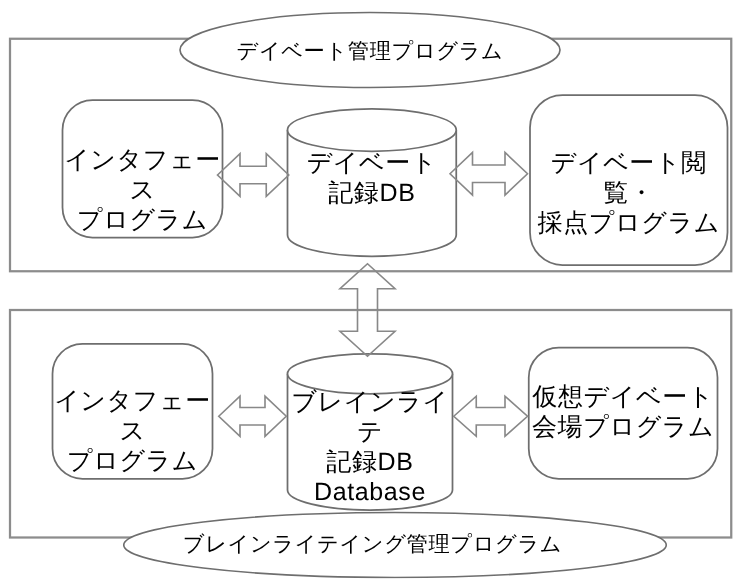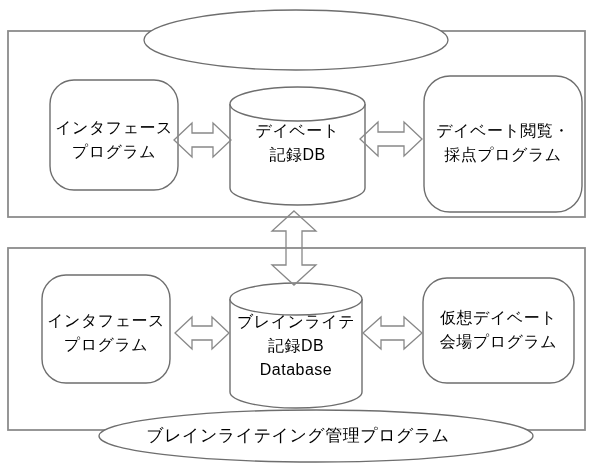--- a/index.html
+++ b/index.html
@@ -9,21 +9,21 @@
     background:#fff;
     font-family:"Liberation Sans","DejaVu Sans",sans-serif;
     overflow:hidden;
   }
   #shapes{position:absolute;left:0;top:0;}
   .label{
     position:absolute;
     text-align:center;
     white-space:pre-line;
     color:#000;
-    font-size:16px;
+    font-size:20px;
     line-height:24px;
     letter-spacing:0.5px;
   }
   .title{font-size:17px;line-height:24px;}
 </style>
 </head>
 <body>
 
 <div id="canvas">
 
@@ -50,20 +50,21 @@
       <ellipse cx="296" cy="299" rx="66" ry="16" fill="#ffffff" stroke="#6e6e6e" stroke-width="1.4"></ellipse>
     </g>
 
     <polygon points="174,140 192,123 192,133 213,133 213,123 231,140 213,157 213,147 192,147 192,157" fill="none" stroke="#888888" stroke-width="1.3"></polygon>
     <polygon points="360,139 378,122 378,132 404,132 404,122 422,139 404,156 404,146 378,146 378,156" fill="none" stroke="#888888" stroke-width="1.3"></polygon>
     <polygon points="175,333 192,317 192,326 212,326 212,317 229,333 212,349 212,340 192,340 192,349" fill="none" stroke="#888888" stroke-width="1.3"></polygon>
     <polygon points="363,333 381,317 381,326 404,326 404,317 422,333 404,349 404,340 381,340 381,349" fill="none" stroke="#888888" stroke-width="1.3"></polygon>
     <polygon points="294,211 316,231 302,231 302,265 316,265 294,285 272,265 286,265 286,231 272,231" fill="none" stroke="#888888" stroke-width="1.3"></polygon>
   </svg>
 
+  <div class="label title" style="left:146px;top:29px;width:300px;">デイベート管理プログラム</div>
 
   <div class="label" style="left:50px;top:116px;width:128px;">インタフェース
 プログラム</div>
 
   <div class="label" style="left:424px;top:119px;width:158px;">デイベート閲覧・
 採点プログラム</div>
 
   <div class="label" style="left:230px;top:119px;width:135px;">デイベート
 記録DB</div>
 

